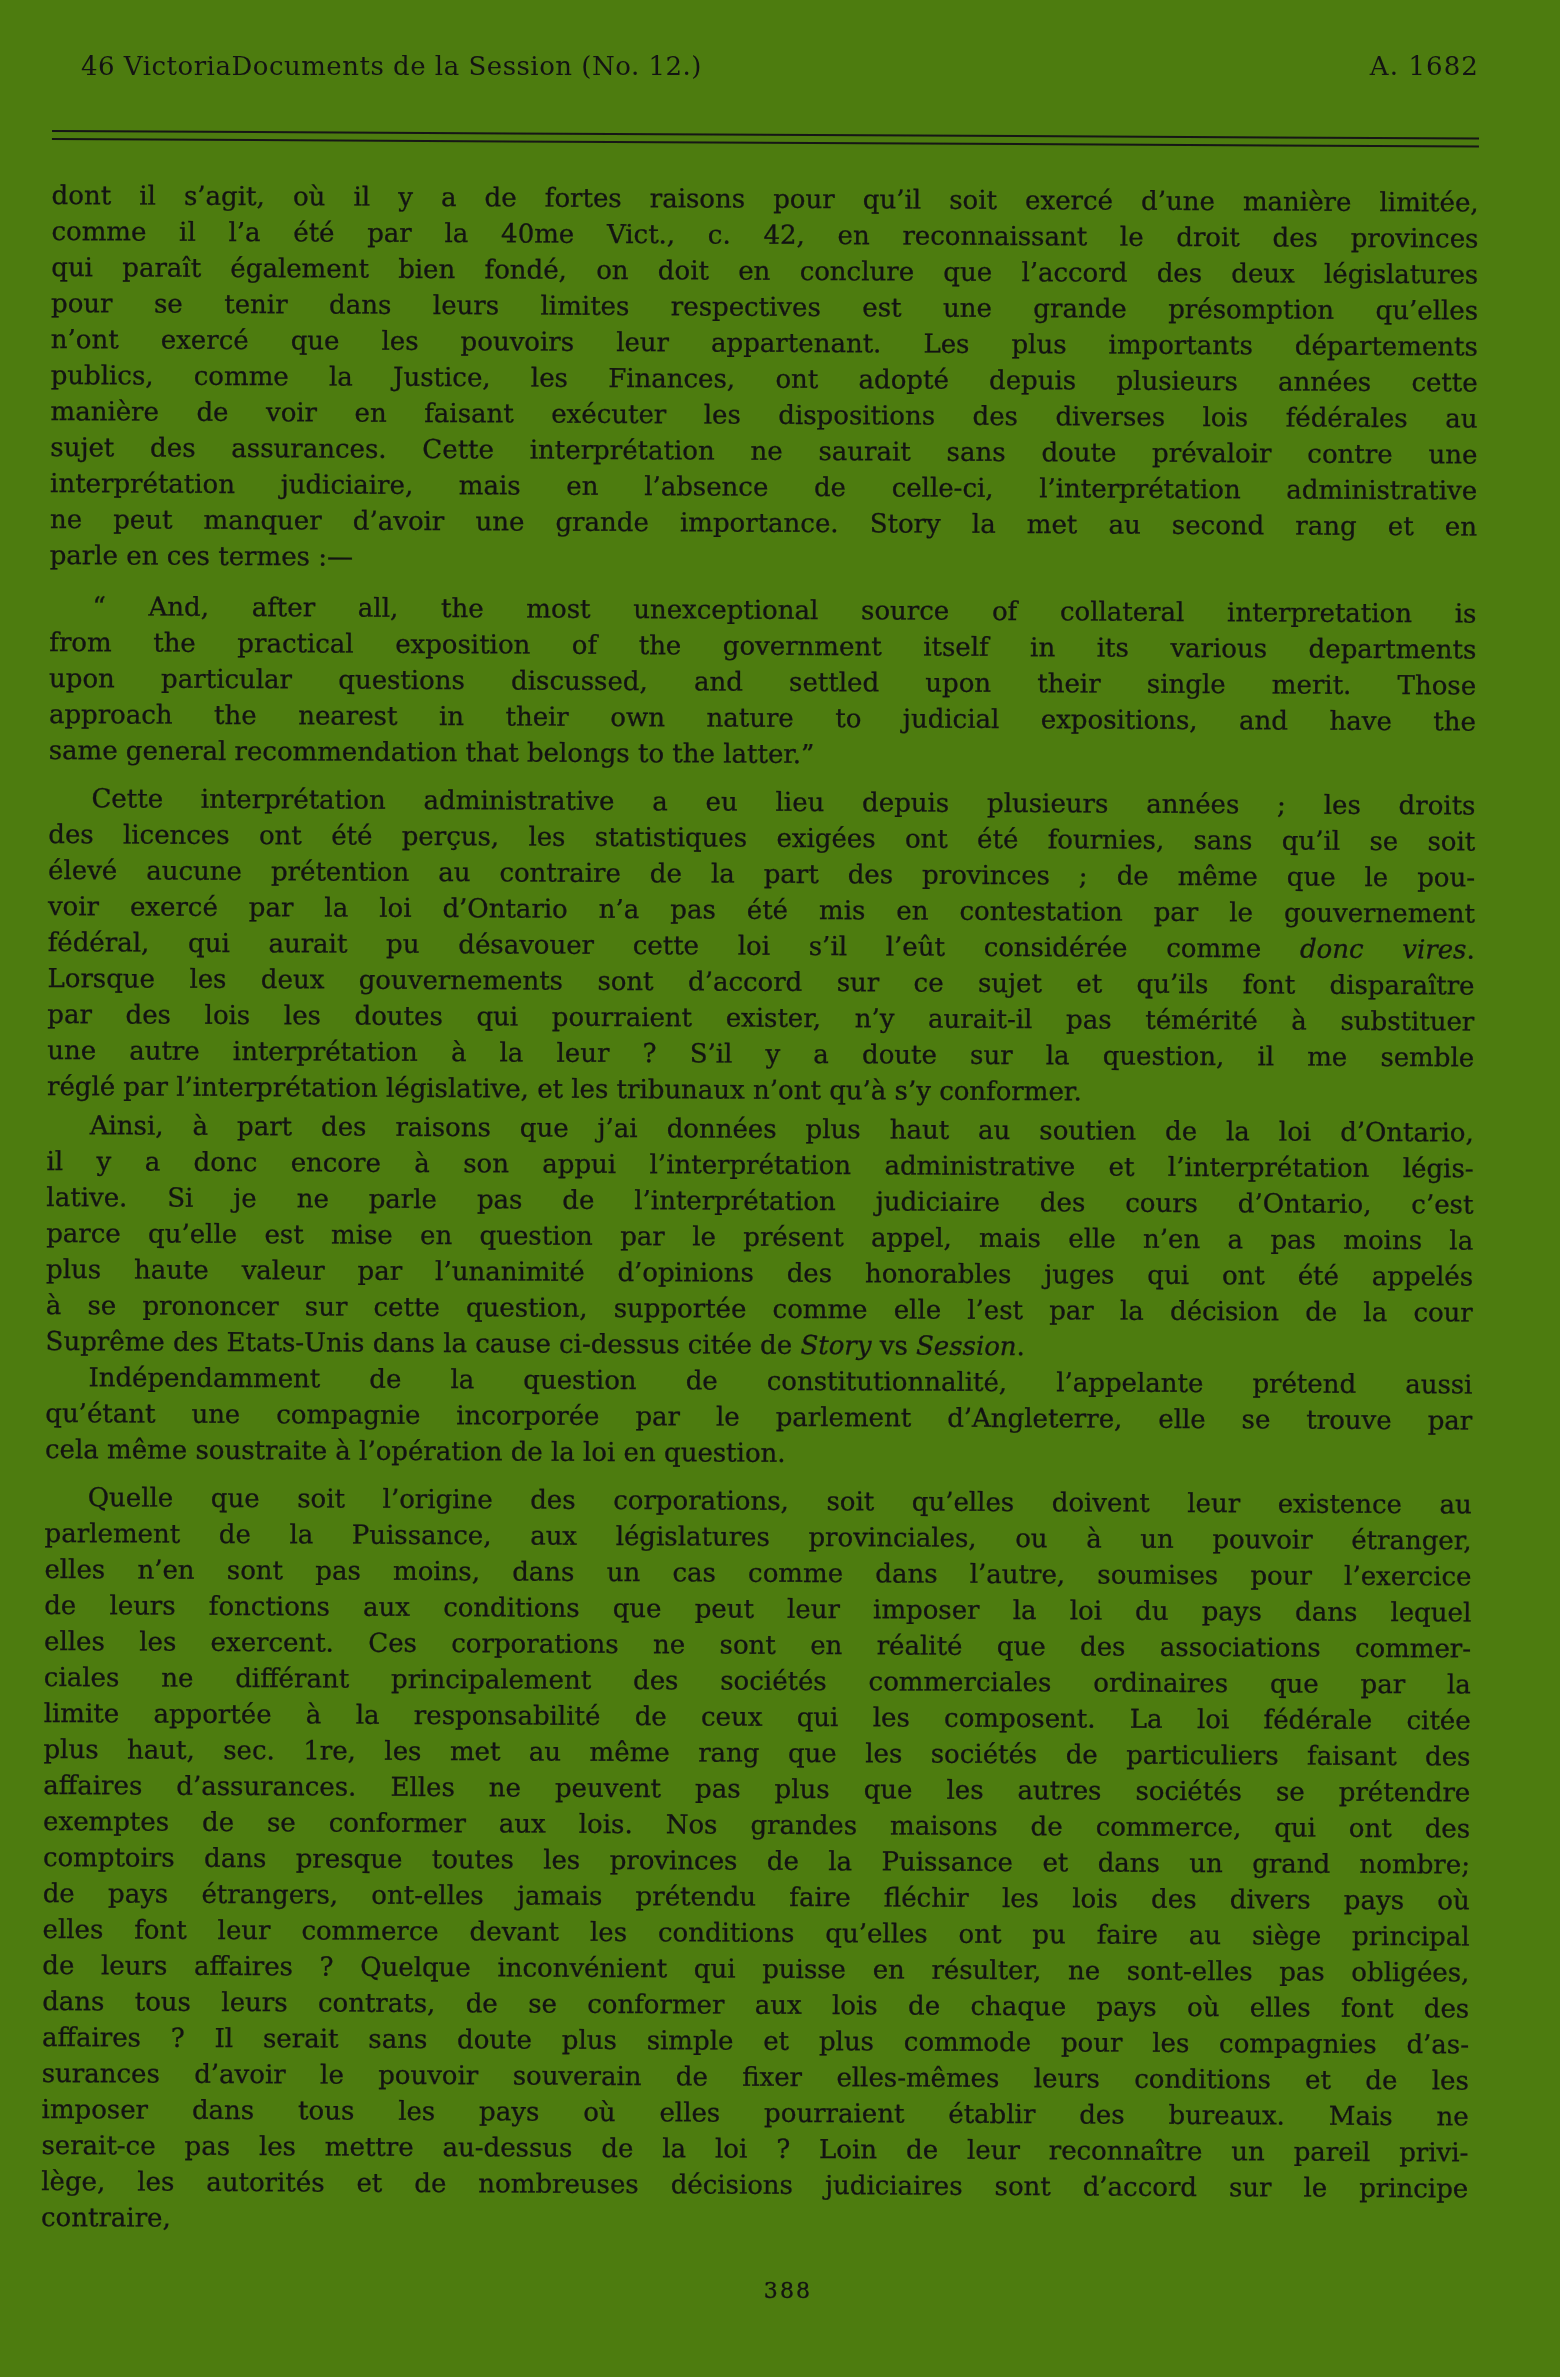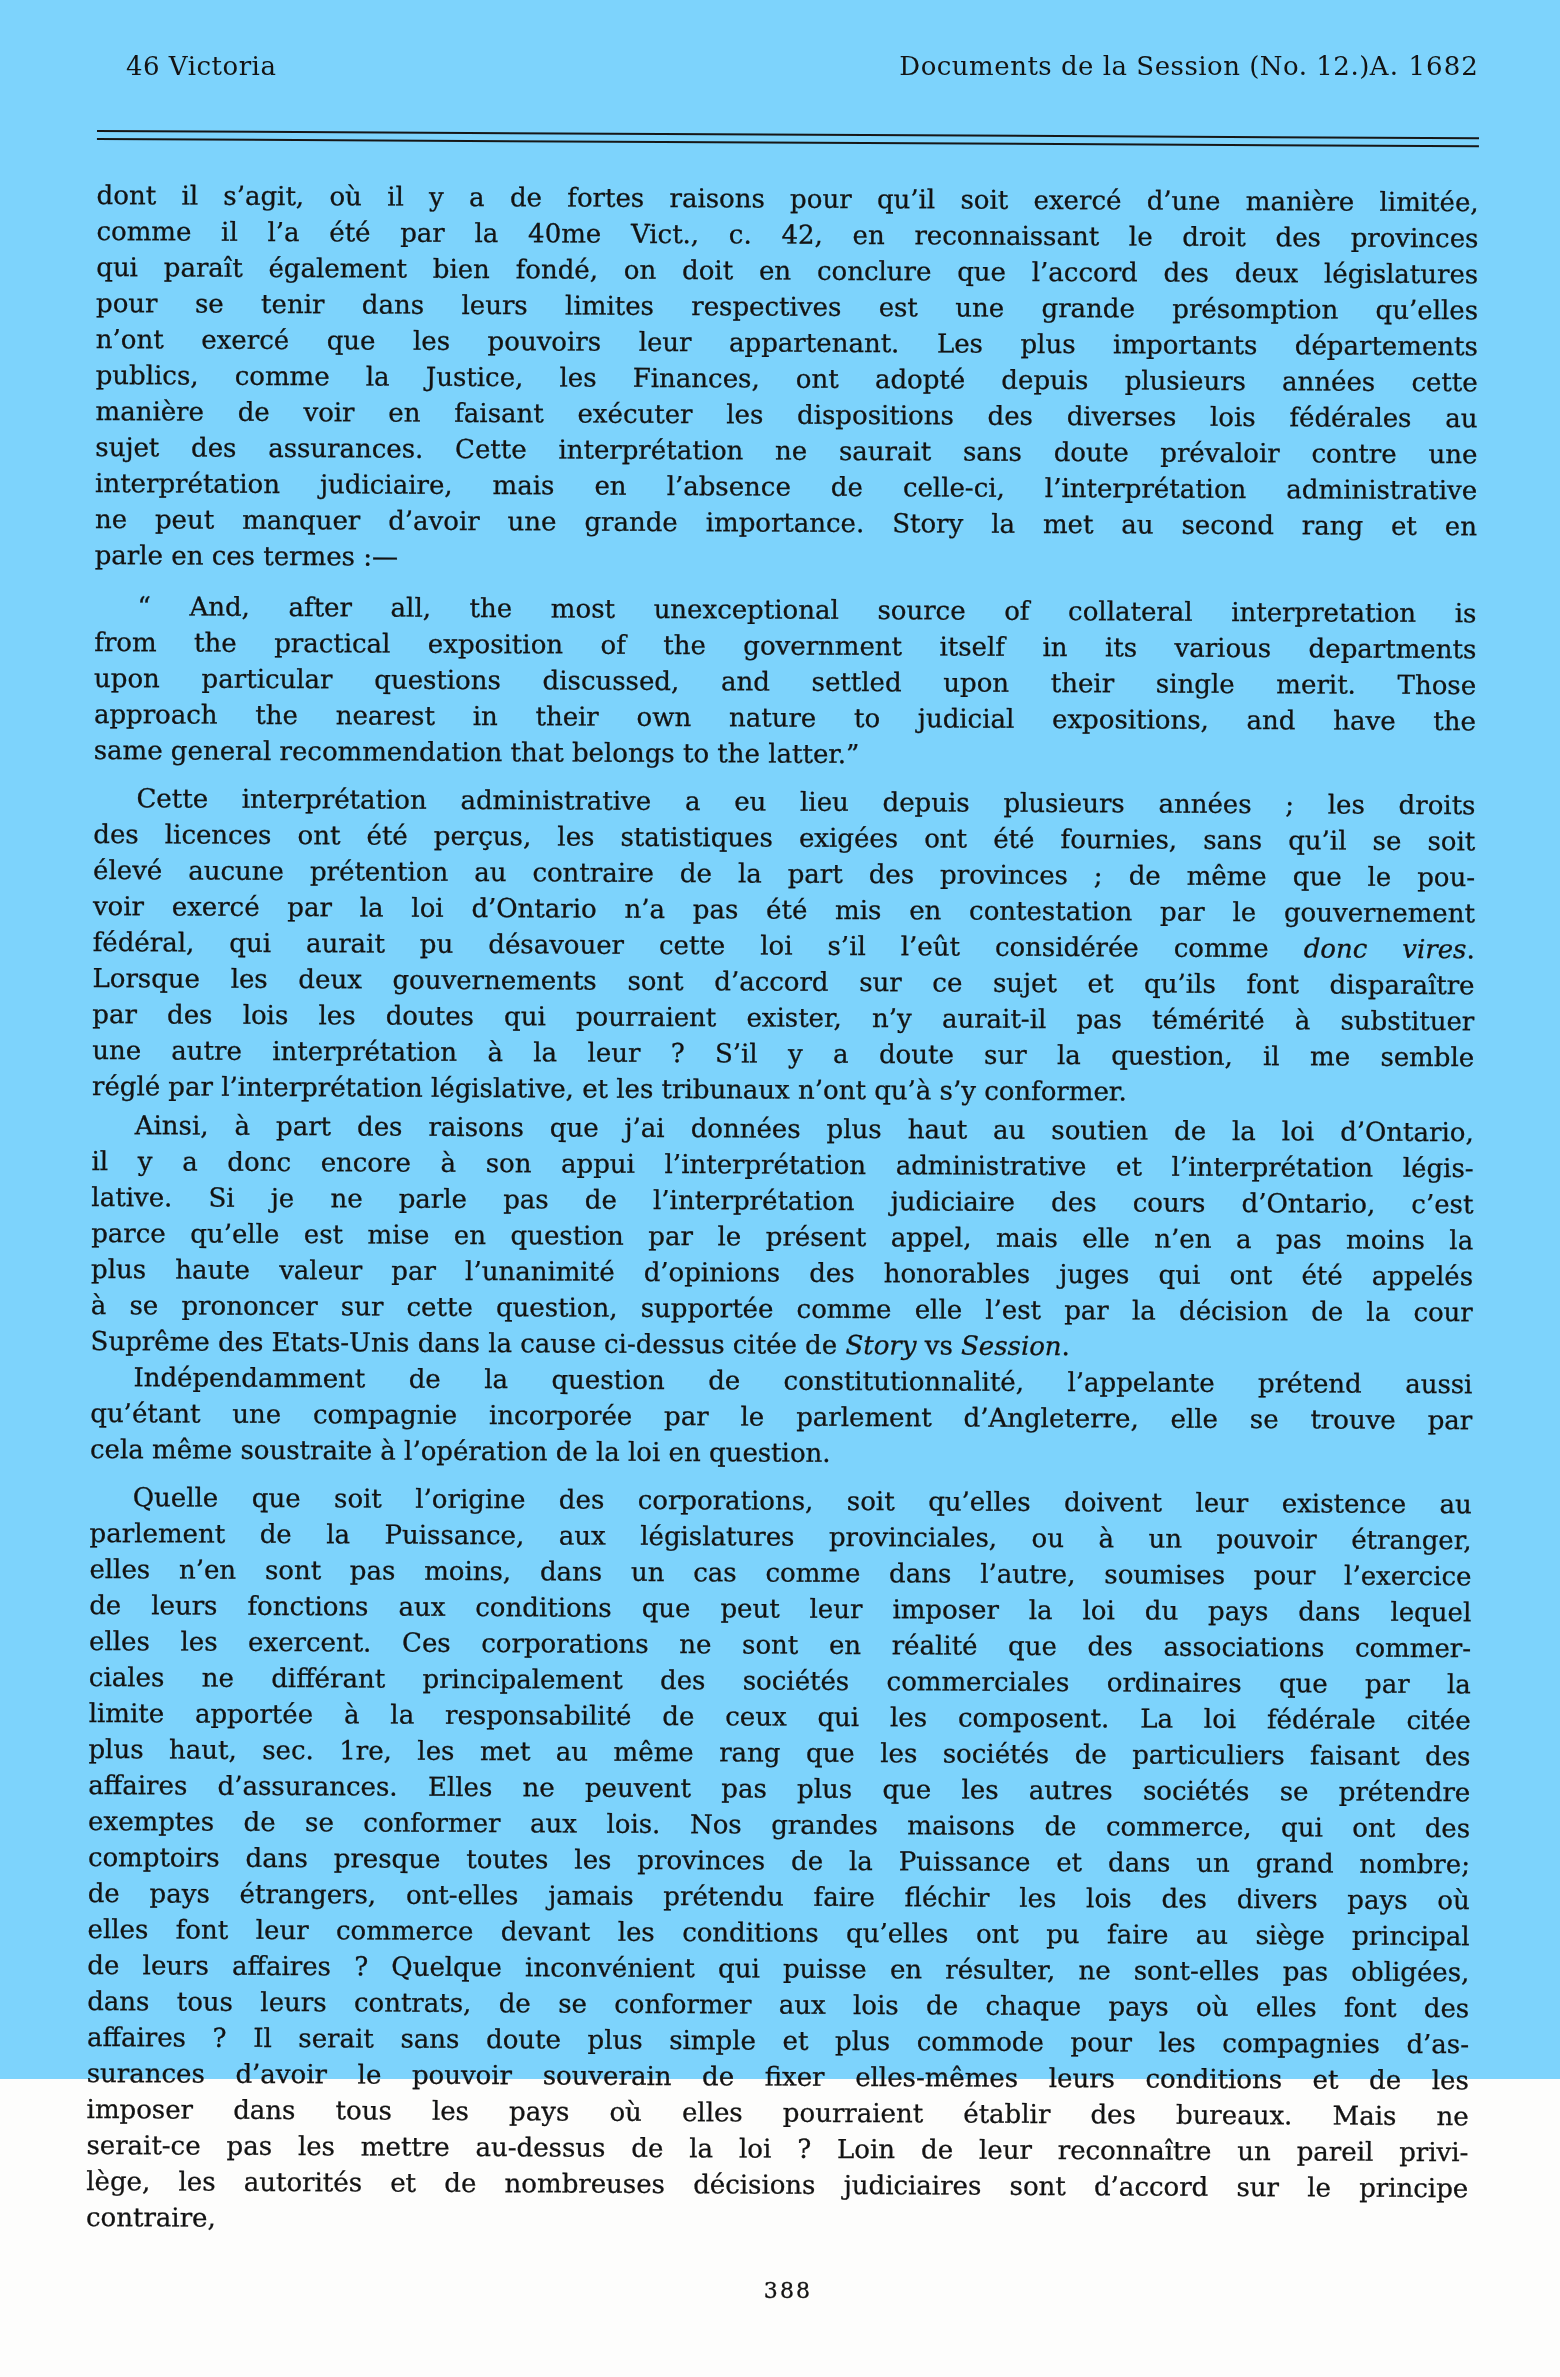--- a/index.html
+++ b/index.html
@@ -10,34 +10,34 @@
   body {
     width: 1560px;
     height: 2377px;
     overflow: hidden;
     font-family: "DejaVu Serif", serif;
     color: #131313;
   }
   .sheet {
     position: relative;
     width: 1560px;
-    height: 2079px;
+    height: 2377px;
     box-sizing: border-box;
-    padding: 51px 81px 0 97px;
-    background: #7dd3fc;
+    padding: 51px 81px 0 52px;
+    background: #4d7c0f;
   }
   .page-header {
     display: flex;
     align-items: baseline;
     font-size: 26px;
     line-height: 31.5px;
     white-space: nowrap;
   }
   .h-left   { margin-left: 29px; letter-spacing: 0.5px; }
-  .h-center { flex: 1; text-align: right; letter-spacing: 0.5px; }
+  .h-center { flex: 1; text-align: left; letter-spacing: 0.5px; }
   .h-right  { letter-spacing: 1.1px; }
   .main {
     transform: rotate(0.3deg);
     transform-origin: 0 0;
   }
   .rule-double {
     margin-top: 47px;
     height: 6.3px;
     border-top: 2.6px solid #161616;
     border-bottom: 2.6px solid #161616;

